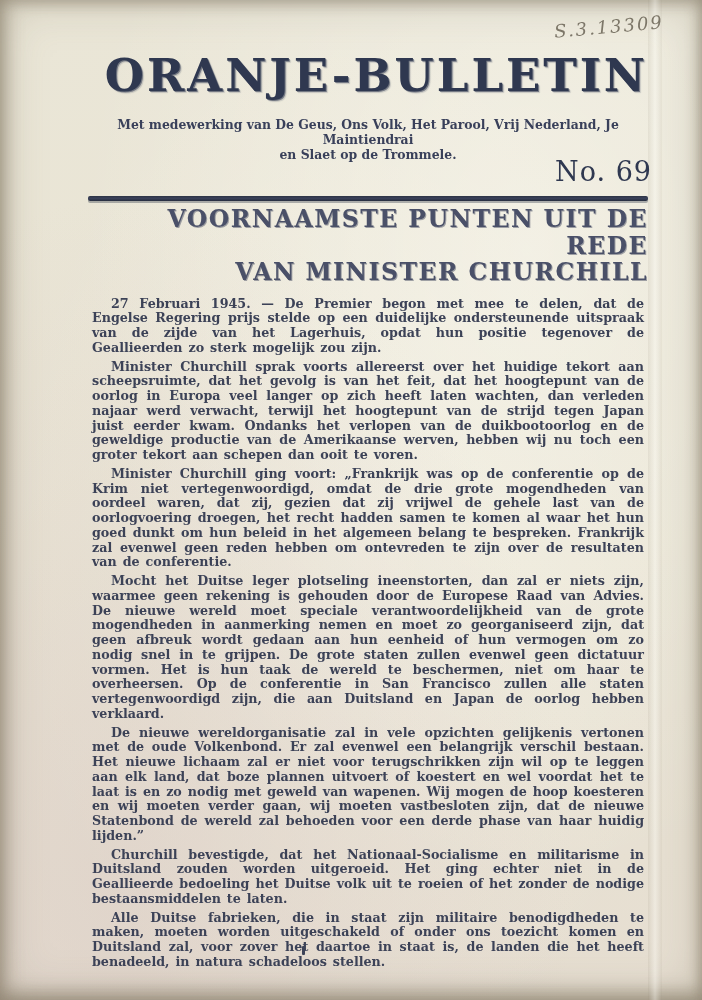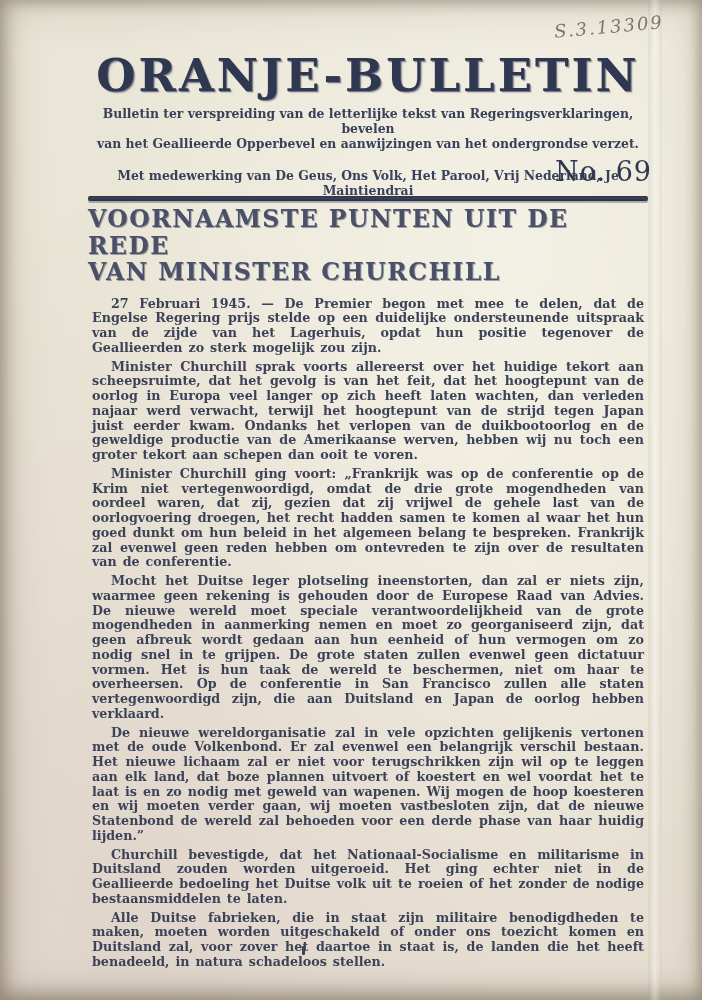--- a/index.html
+++ b/index.html
@@ -54,20 +54,21 @@
     text-align: center;
   }
   .title {
     font-size: 45px;
     font-weight: bold;
     letter-spacing: 3px;
     line-height: 48px;
     color: #2f3850;
     text-shadow: 1px 1px 0 rgba(47,56,80,0.55), 2px 2px 1px rgba(47,56,80,0.20);
     white-space: nowrap;
+    text-align: right;
   }
   .subtitle {
     margin-top: 7px;
     font-weight: bold;
     font-size: 12.4px;
     line-height: 14.8px;
     color: #39405a;
   }
   .subtitle .sline { display: block; }
   .subtitle-2 { margin-top: 18px; }
@@ -96,20 +97,21 @@
     top: 206px;
     width: 560px;
   }
   .headline {
     font-size: 23.5px;
     line-height: 26.5px;
     font-weight: bold;
     letter-spacing: 1.5px;
     color: #4a5068;
     text-shadow: 1px 1px 0 rgba(58,64,88,0.45);
+    text-align: right;
   }
   .headline .hline { display: block; }
   .body-text {
     margin-top: 11px;
     font-size: 12.7px;
     line-height: 14.75px;
     font-weight: bold;
     text-align: justify;
     color: #3c4257;
     word-spacing: 1.5px;
@@ -134,27 +136,24 @@
 
 <div class="page">
 
   <div class="crease"></div>
 
   <div class="handwritten">S.3.13309</div>
 
   <div class="masthead">
     <div class="title">ORANJE-BULLETIN</div>
 
-    <div class="subtitle subtitle-1">
-      <span class="sline">Bulletin ter verspreiding van de letterlijke tekst van Regeringsverklaringen, bevelen</span>
-      <span class="sline">van het Geallieerde Opperbevel en aanwijzingen van het ondergrondse verzet.</span>
-    </div>
 
     <div class="subtitle subtitle-2">
       <span class="sline">Met medewerking van De Geus, Ons Volk, Het Parool, Vrij Nederland, Je Maintiendrai</span>
+      <span class="sline">en Slaet op de Trommele.</span>
     </div>
   </div>
 
   <div class="issue-number">No. 69</div>
 
   <div class="rule"></div>
 
   <div class="article">
     <div class="headline">
       <span class="hline">VOORNAAMSTE PUNTEN UIT DE REDE</span>

